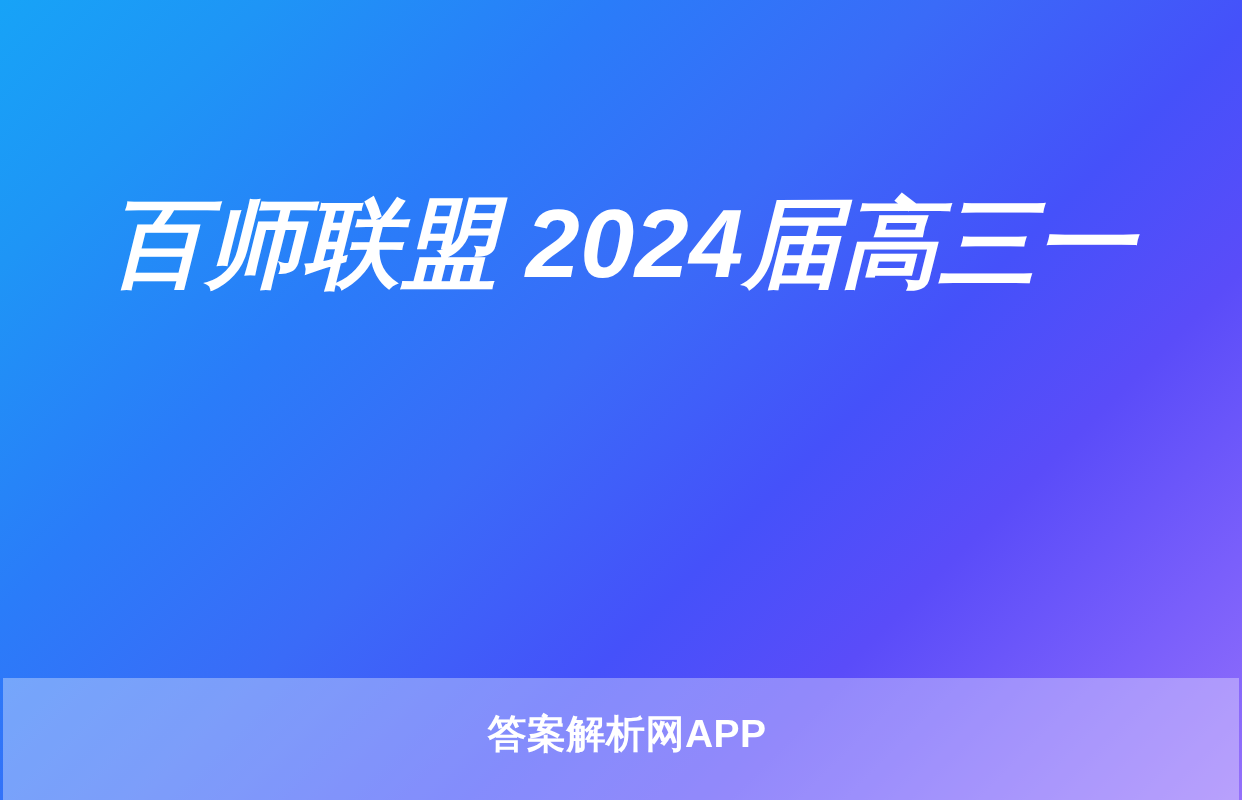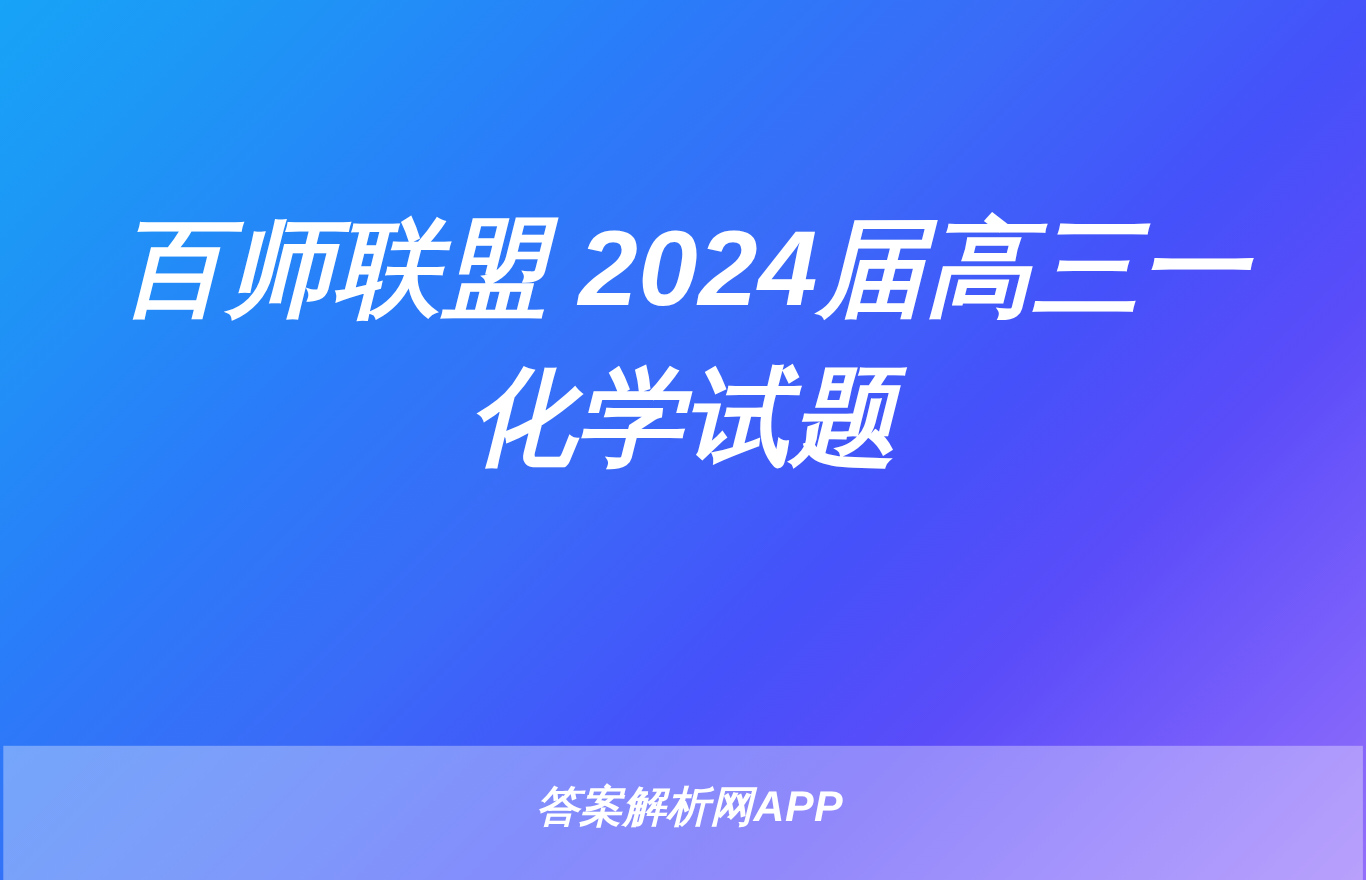--- a/index.html
+++ b/index.html
@@ -76,38 +76,36 @@
 
   .footer-text {
     position: absolute;
     left: 12px;
     right: 0;
     top: 32px;
     text-align: center;
     color: #ffffff;
     font-family: "Liberation Sans", "DejaVu Sans", sans-serif;
     font-weight: 700;
-    font-style: italic;
     font-size: 39px;
     line-height: 48px;
     letter-spacing: 0.5px;
     white-space: nowrap;
   }
 </style>
 </head>
 <body>
 
 <div class="cover">
 
   <div class="title-block">
 
     <span class="title-line">百师联盟 2024届高三一</span>
 
 
-    <span class="title-line">化学试题</span>
 
   </div>
 
   <div class="footer-band">
     <div class="footer-text">答案解析网APP</div>
   </div>
 
 </div>
 
 </body></html>

